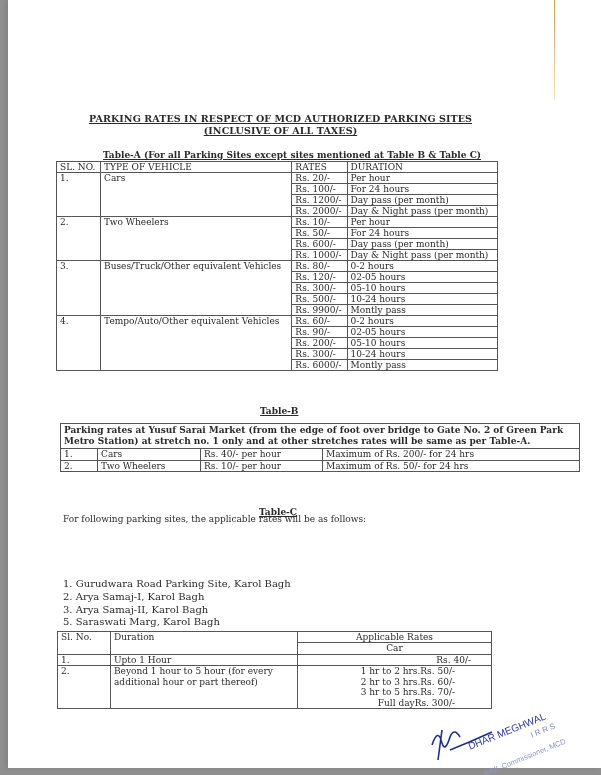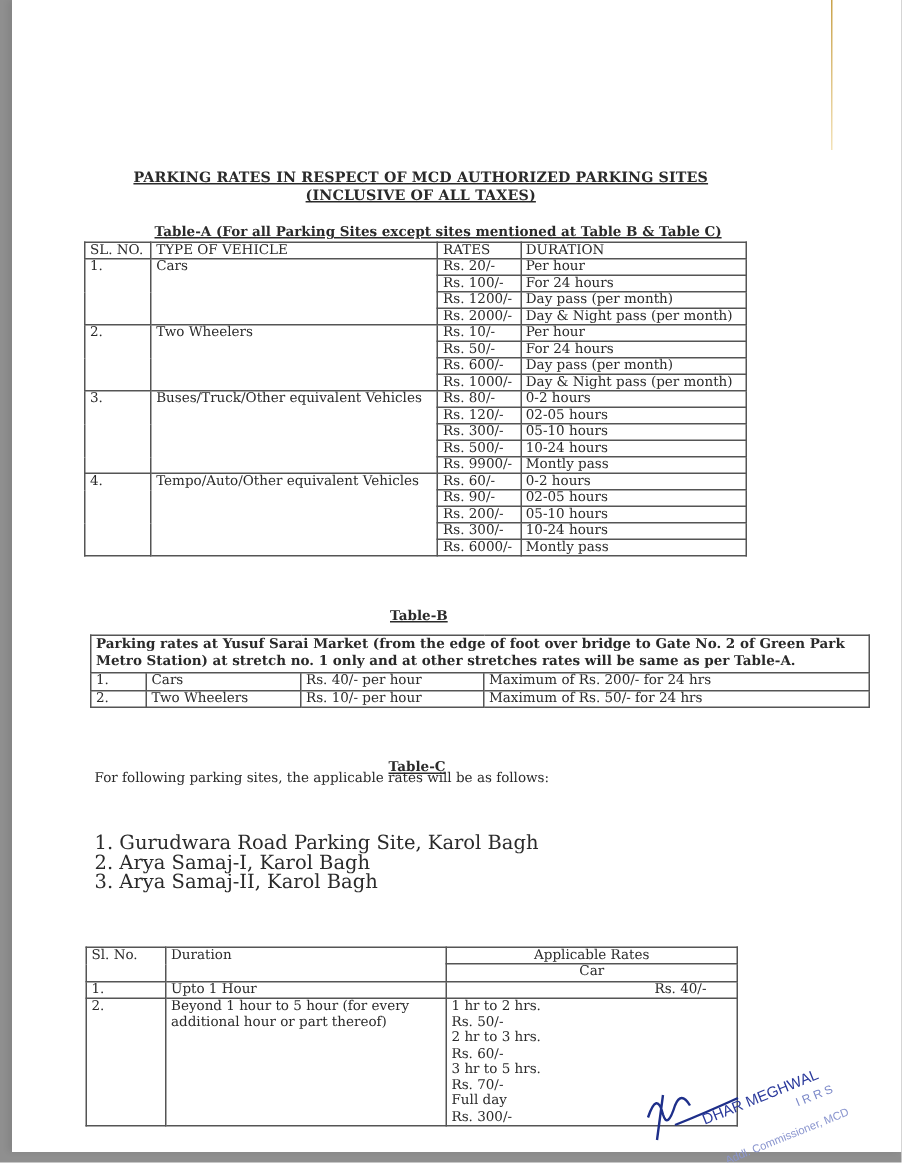--- a/index.html
+++ b/index.html
@@ -28,26 +28,26 @@
     position: absolute; font-weight: bold; font-size: 9px; text-decoration: underline;
   }
   table { border-collapse: collapse; position: absolute; font-size: 9px; }
   td, th { border: 1px solid #555; padding: 0 3px; vertical-align: top; line-height: 10px; font-weight: normal; text-align: left; }
   th { font-weight: normal; }
   .ta { left: 56px; top: 161px; width: 442px; }
   .tb { left: 60px; top: 423px; width: 520px; }
   .tb td { line-height: 10.5px; }
   .tb .desc { font-weight: bold; font-size: 9px; line-height: 11px; padding: 1px 3px; }
   .para { position: absolute; left: 63px; font-size: 9px; }
-  .list { position: absolute; left: 63px; top: 557px; font-size: 13px; line-height: 12.8px; margin: 0; padding: 0; list-style: none; }
+  .list { position: absolute; left: 63px; top: 578px; font-size: 10px; line-height: 12.8px; margin: 0; padding: 0; list-style: none; }
   .tc { left: 57px; top: 631px; width: 435px; }
   .tc td { line-height: 10.5px; }
   .tc .c-sl { width: 46px; }
   .tc .c-dur { width: 180px; }
-  .rate-line { display: flex; justify-content: flex-end; flex-direction: column; }
+  .rate-line { display: flex; justify-content: flex-end; }
   .stamp {
     position: absolute; left: 420px; top: 690px; width: 180px; height: 85px;
   }
 </style>
 </head>
 <body>
 
 <div class="page">
   <div class="fold-line"></div>
 </div>
@@ -169,20 +169,21 @@
   </tr>
 </tbody>
   </table>
 
 <div class="caption" style="left:259px; top:507px;">Table-C</div>
 <div class="para" style="top:514px;">For following parking sites, the applicable rates will be as follows:</div>
 <ul class="list">
   <li>1. Gurudwara Road Parking Site, Karol Bagh</li>
   <li>2. Arya Samaj-I, Karol Bagh</li>
   <li>3. Arya Samaj-II, Karol Bagh</li>
+  <li>5. Saraswati Marg, Karol Bagh</li>
 </ul>
 
 <table class="tc">
   <tbody>
       <tr>
     <th class="c-sl" rowspan="2">Sl. No.</th>
     <th class="c-dur" rowspan="2">Duration</th>
     <th style="text-align:center">Applicable Rates</th>
   </tr>
   <tr>

